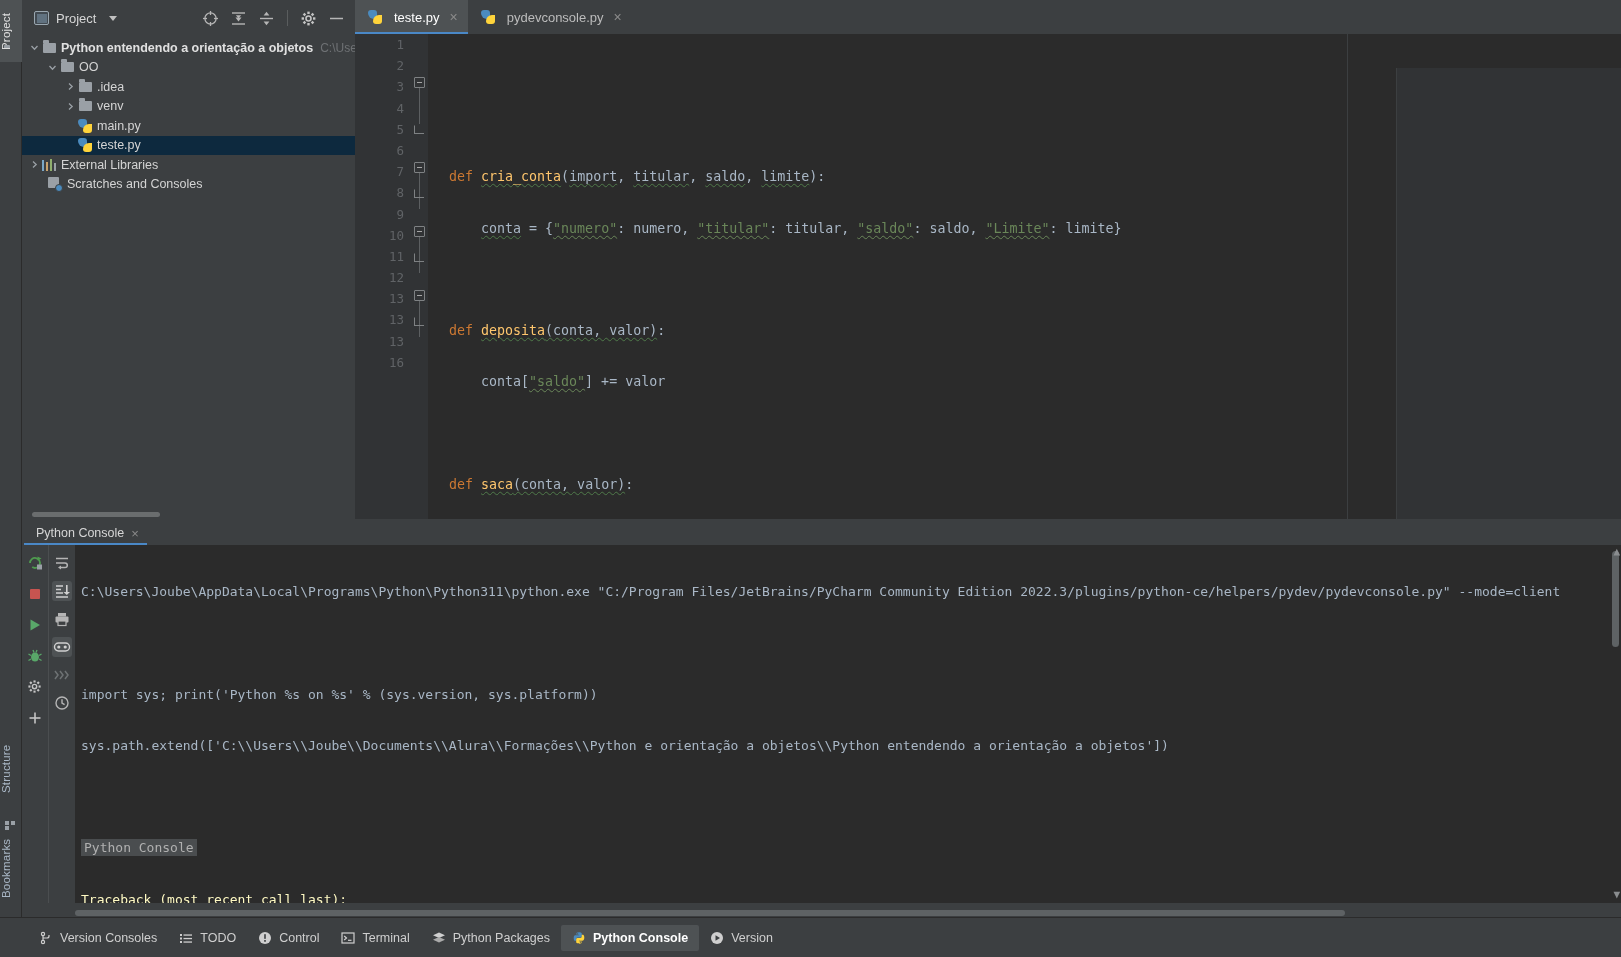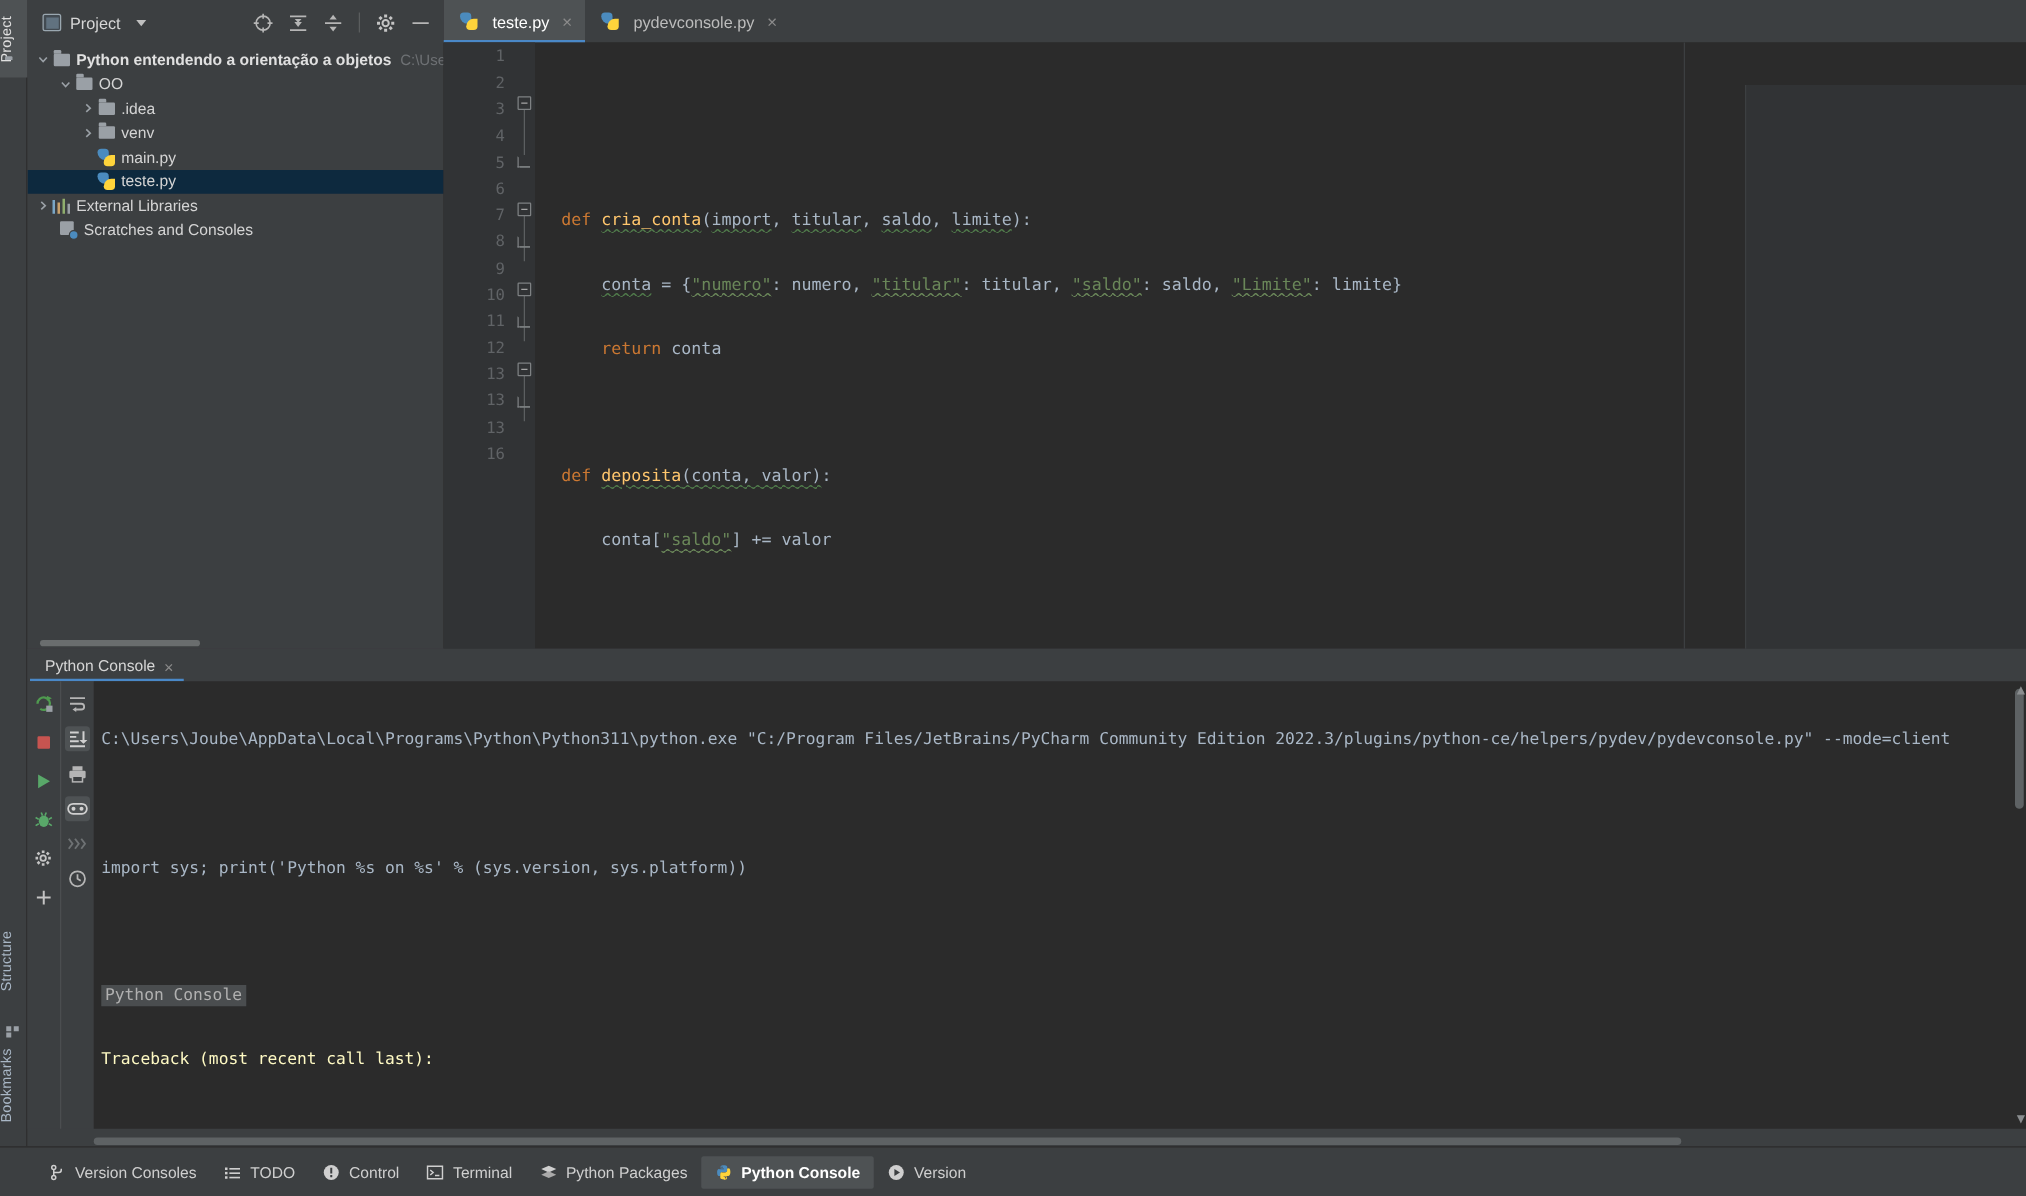--- a/index.html
+++ b/index.html
@@ -498,21 +498,20 @@
         <div class="foldend" style="top:219px"></div>
         <div class="foldmark" style="top:256px"></div>
         <div class="foldend" style="top:283px"></div>
       </div>
 
       <div class="code">
         <div class="ln">&nbsp;</div>
         <div class="ln">&nbsp;</div>
         <div class="ln"><span class="kw">def</span> <span class="fn squig">cria_conta</span>(<span class="squig">import</span>, <span class="squig">titular</span>, <span class="squig">saldo</span>, <span class="squig">limite</span>):</div>
         <div class="ln">    <span class="squig">conta</span> = {<span class="str squig2">"numero"</span>: numero, <span class="str squig2">"titular"</span>: titular, <span class="str squig2">"saldo"</span>: saldo, <span class="str squig2">"Limite"</span>: limite}</div>
-        <div class="ln">    <span class="kw">return</span> conta</div>
         <div class="ln">&nbsp;</div>
         <div class="ln"><span class="kw">def</span> <span class="fn squig">deposita</span><span class="squig">(conta, valor)</span>:</div>
         <div class="ln">    conta[<span class="str squig2">"saldo"</span>] += valor</div>
         <div class="ln">&nbsp;</div>
         <div class="ln"><span class="kw">def</span> <span class="fn squig">saca</span><span class="squig">(conta, valor)</span>:</div>
         <div class="ln">    conta[<span class="str squig2">"saldo"</span>] -= valor</div>
         <div class="ln">&nbsp;</div>
         <div class="ln"><span class="kw">def</span> <span class="fn squig">extrato</span><span class="squig">(conta)</span>:</div>
         <div class="ln">    <span style="color:#8888c6">print</span>(<span class="fmt">f</span><span class="str">"</span><span class="str squig2">Saldo é </span><span class="brace" style="color:#cc7832">{</span>conta[<span class="str">'saldo'</span>]<span class="brace" style="color:#cc7832">}</span><span class="str">"</span>)</div>
         <div class="ln">&nbsp;</div>
@@ -630,20 +629,21 @@
               <circle cx="8" cy="8" r="6" fill="none" stroke="#b5b5b5" stroke-width="1.4"></circle>
               <polyline points="8,4.3 8,8 10.6,9.6" fill="none" stroke="#b5b5b5" stroke-width="1.4"></polyline>
             </svg>
         </span>
       </div>
 
       <div class="console-out">
         <div class="cl c-cmd">C:\Users\Joube\AppData\Local\Programs\Python\Python311\python.exe "C:/Program Files/JetBrains/PyCharm Community Edition 2022.3/plugins/python-ce/helpers/pydev/pydevconsole.py" --mode=client</div>
         <div class="cl">&nbsp;</div>
         <div class="cl c-cmd">import sys; print('Python %s on %s' % (sys.version, sys.platform))</div>
+        <div class="cl c-cmd">sys.path.extend(['C:\\Users\\Joube\\Documents\\Alura\\Formações\\Python e orientação a objetos\\Python entendendo a orientação a objetos'])</div>
         <div class="cl">&nbsp;</div>
         <div class="cl"><span class="c-label">Python Console</span></div>
         <div class="cl c-err">Traceback (most recent call last):</div>
         
         
         
         
         
         
         

